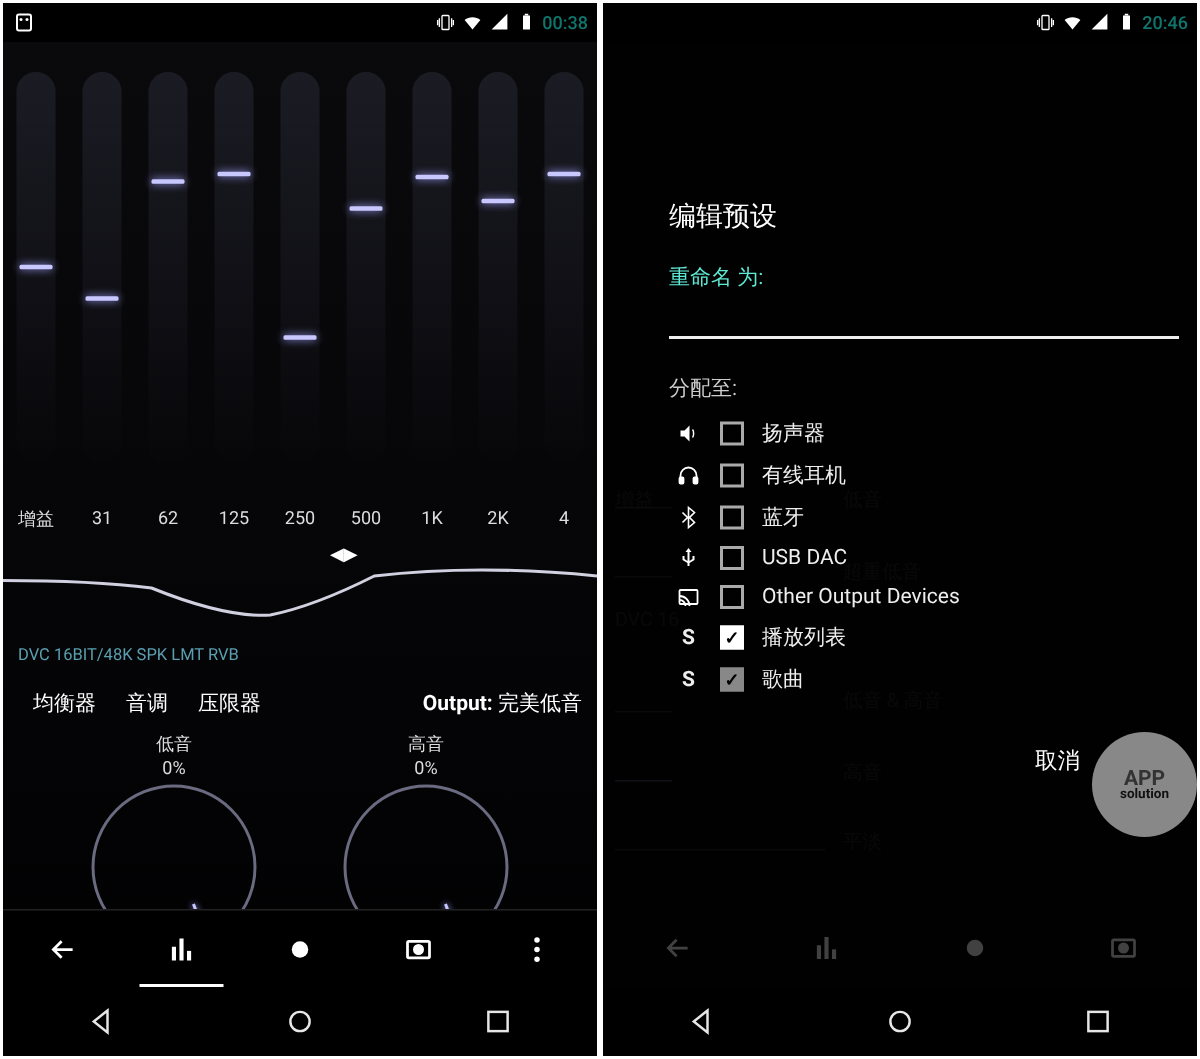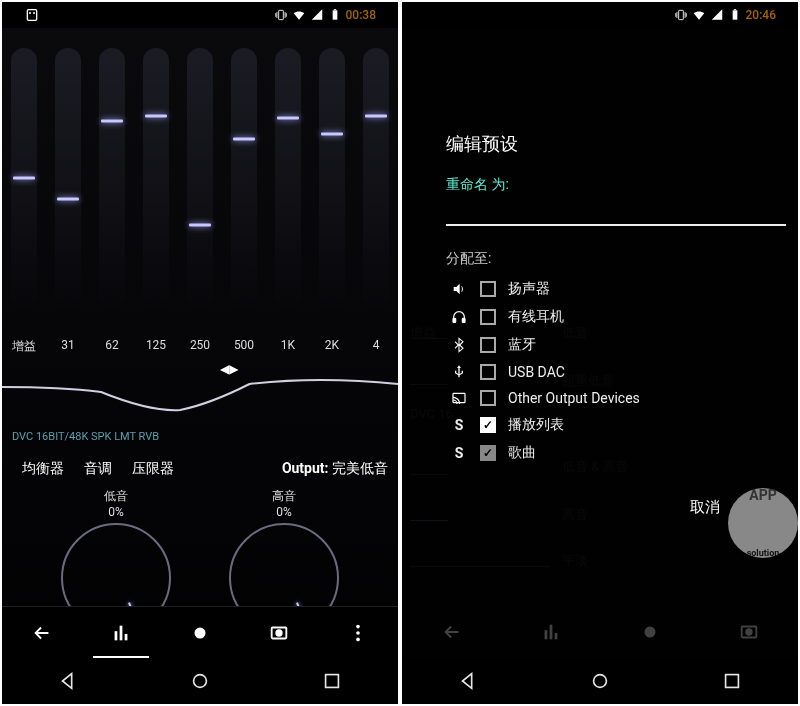--- a/index.html
+++ b/index.html
@@ -19,22 +19,22 @@
     display: flex;
     flex-direction: column;
     position: relative;
   }
   
   .status-bar {
     height: 26px;
     background: #000;
     display: flex;
     align-items: center;
-    padding: 0 22px;
-    color: #a16207;
+    padding: 0 6px;
+    color: #0f766e;
     font-size: 12px;
   }
   .status-left { display:flex; align-items:center; gap:4px; }
   .status-right { margin-left:auto; display:flex; align-items:center; gap:4px; }
   .status-right svg { width:14px; height:14px; }
   .time { font-weight:500; }
   
   .eq-area {
     flex: 1;
     background: linear-gradient(180deg,#0a0a0d 0%,#010102 100%);
@@ -199,21 +199,21 @@
   .checkbox.checked::after{ content:"✓"; color:#000; font-weight:bold; }
   .checkbox.checked.locked { background:#888; border-color:#888; }
   .dialog-actions {
     position:absolute; right:20px; top:470px;
     display:flex; gap:28px; font-size:15px; color:#fff;
   }
   .app-logo {
     position:absolute; right:0; top:460px;
     width:70px; height:70px; border-radius:50%;
     background:#888;
-    display:flex; flex-direction:column; align-items:center; justify-content:space-between;
+    display:flex; flex-direction:column; align-items:center; justify-content:center;
     color:#333; font-weight:bold; font-size:14px; line-height:1;
   }
   .app-logo small{ font-size:9px; color:#111; }
   
   .faint-bar {
     position:absolute; bottom:46px; left:0; right:0;
     height:52px; display:flex;
   }
   .faint-bar .tab-item svg { opacity:0.25; }
 </style>

